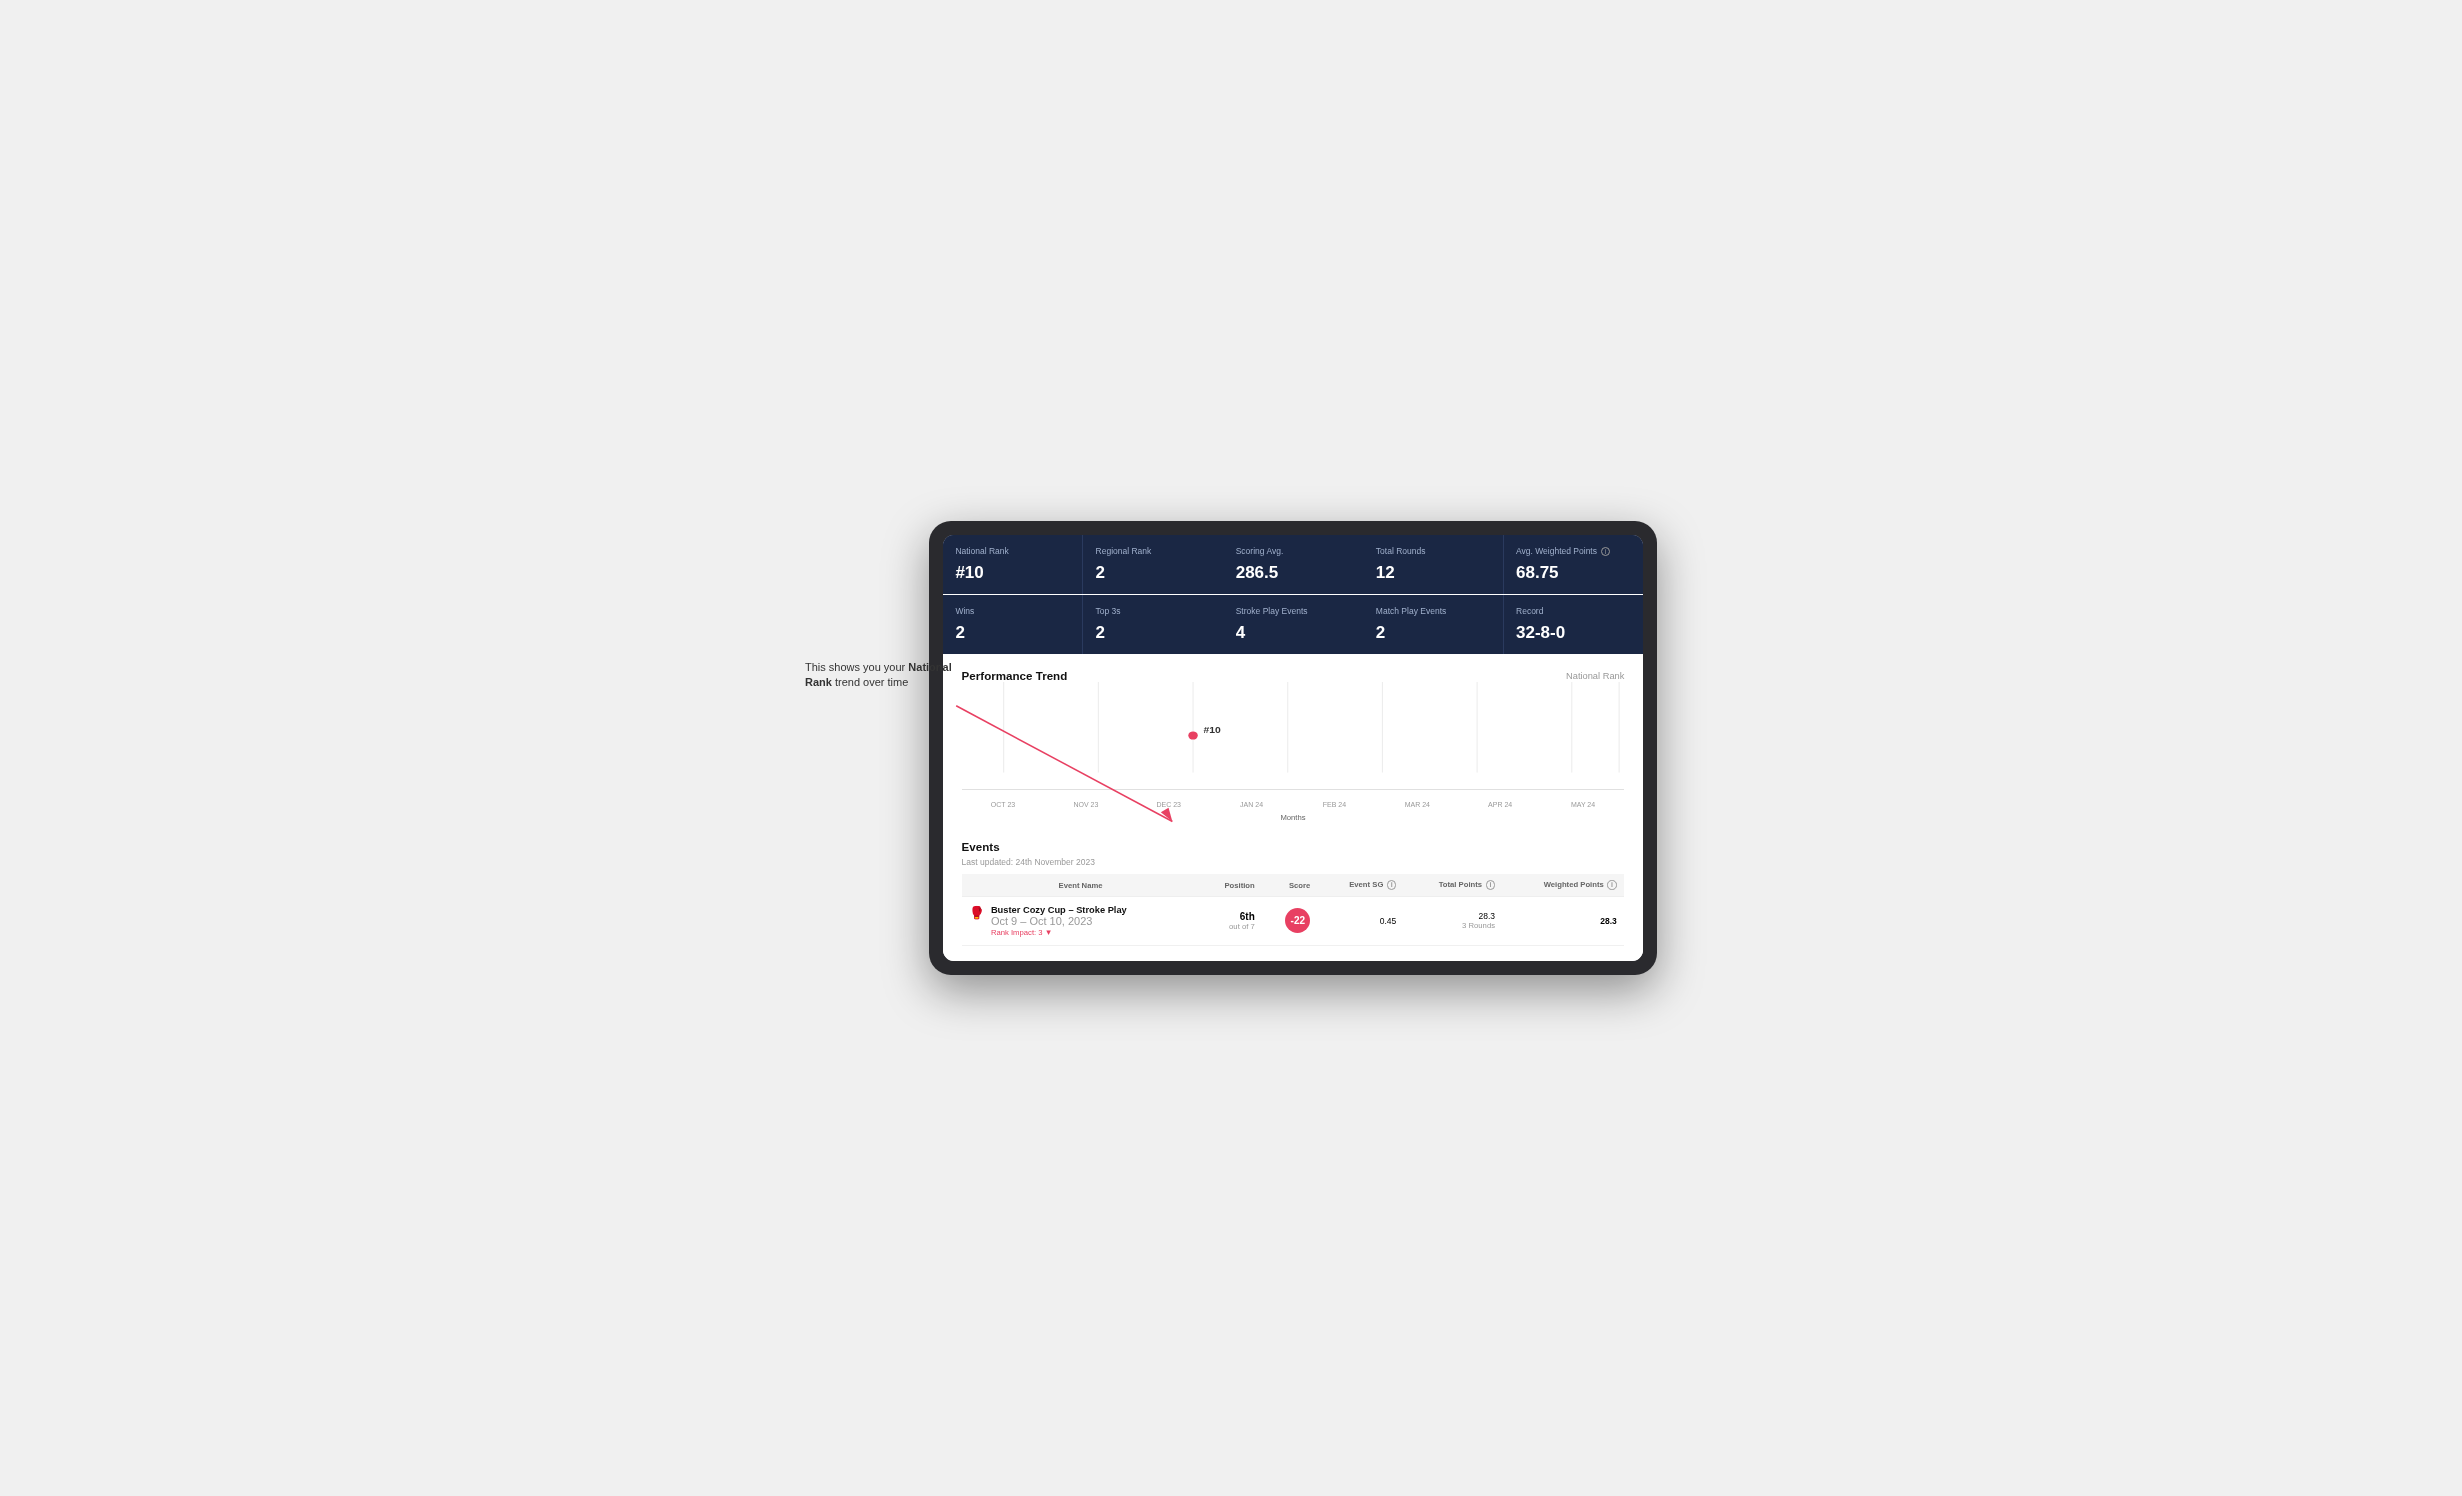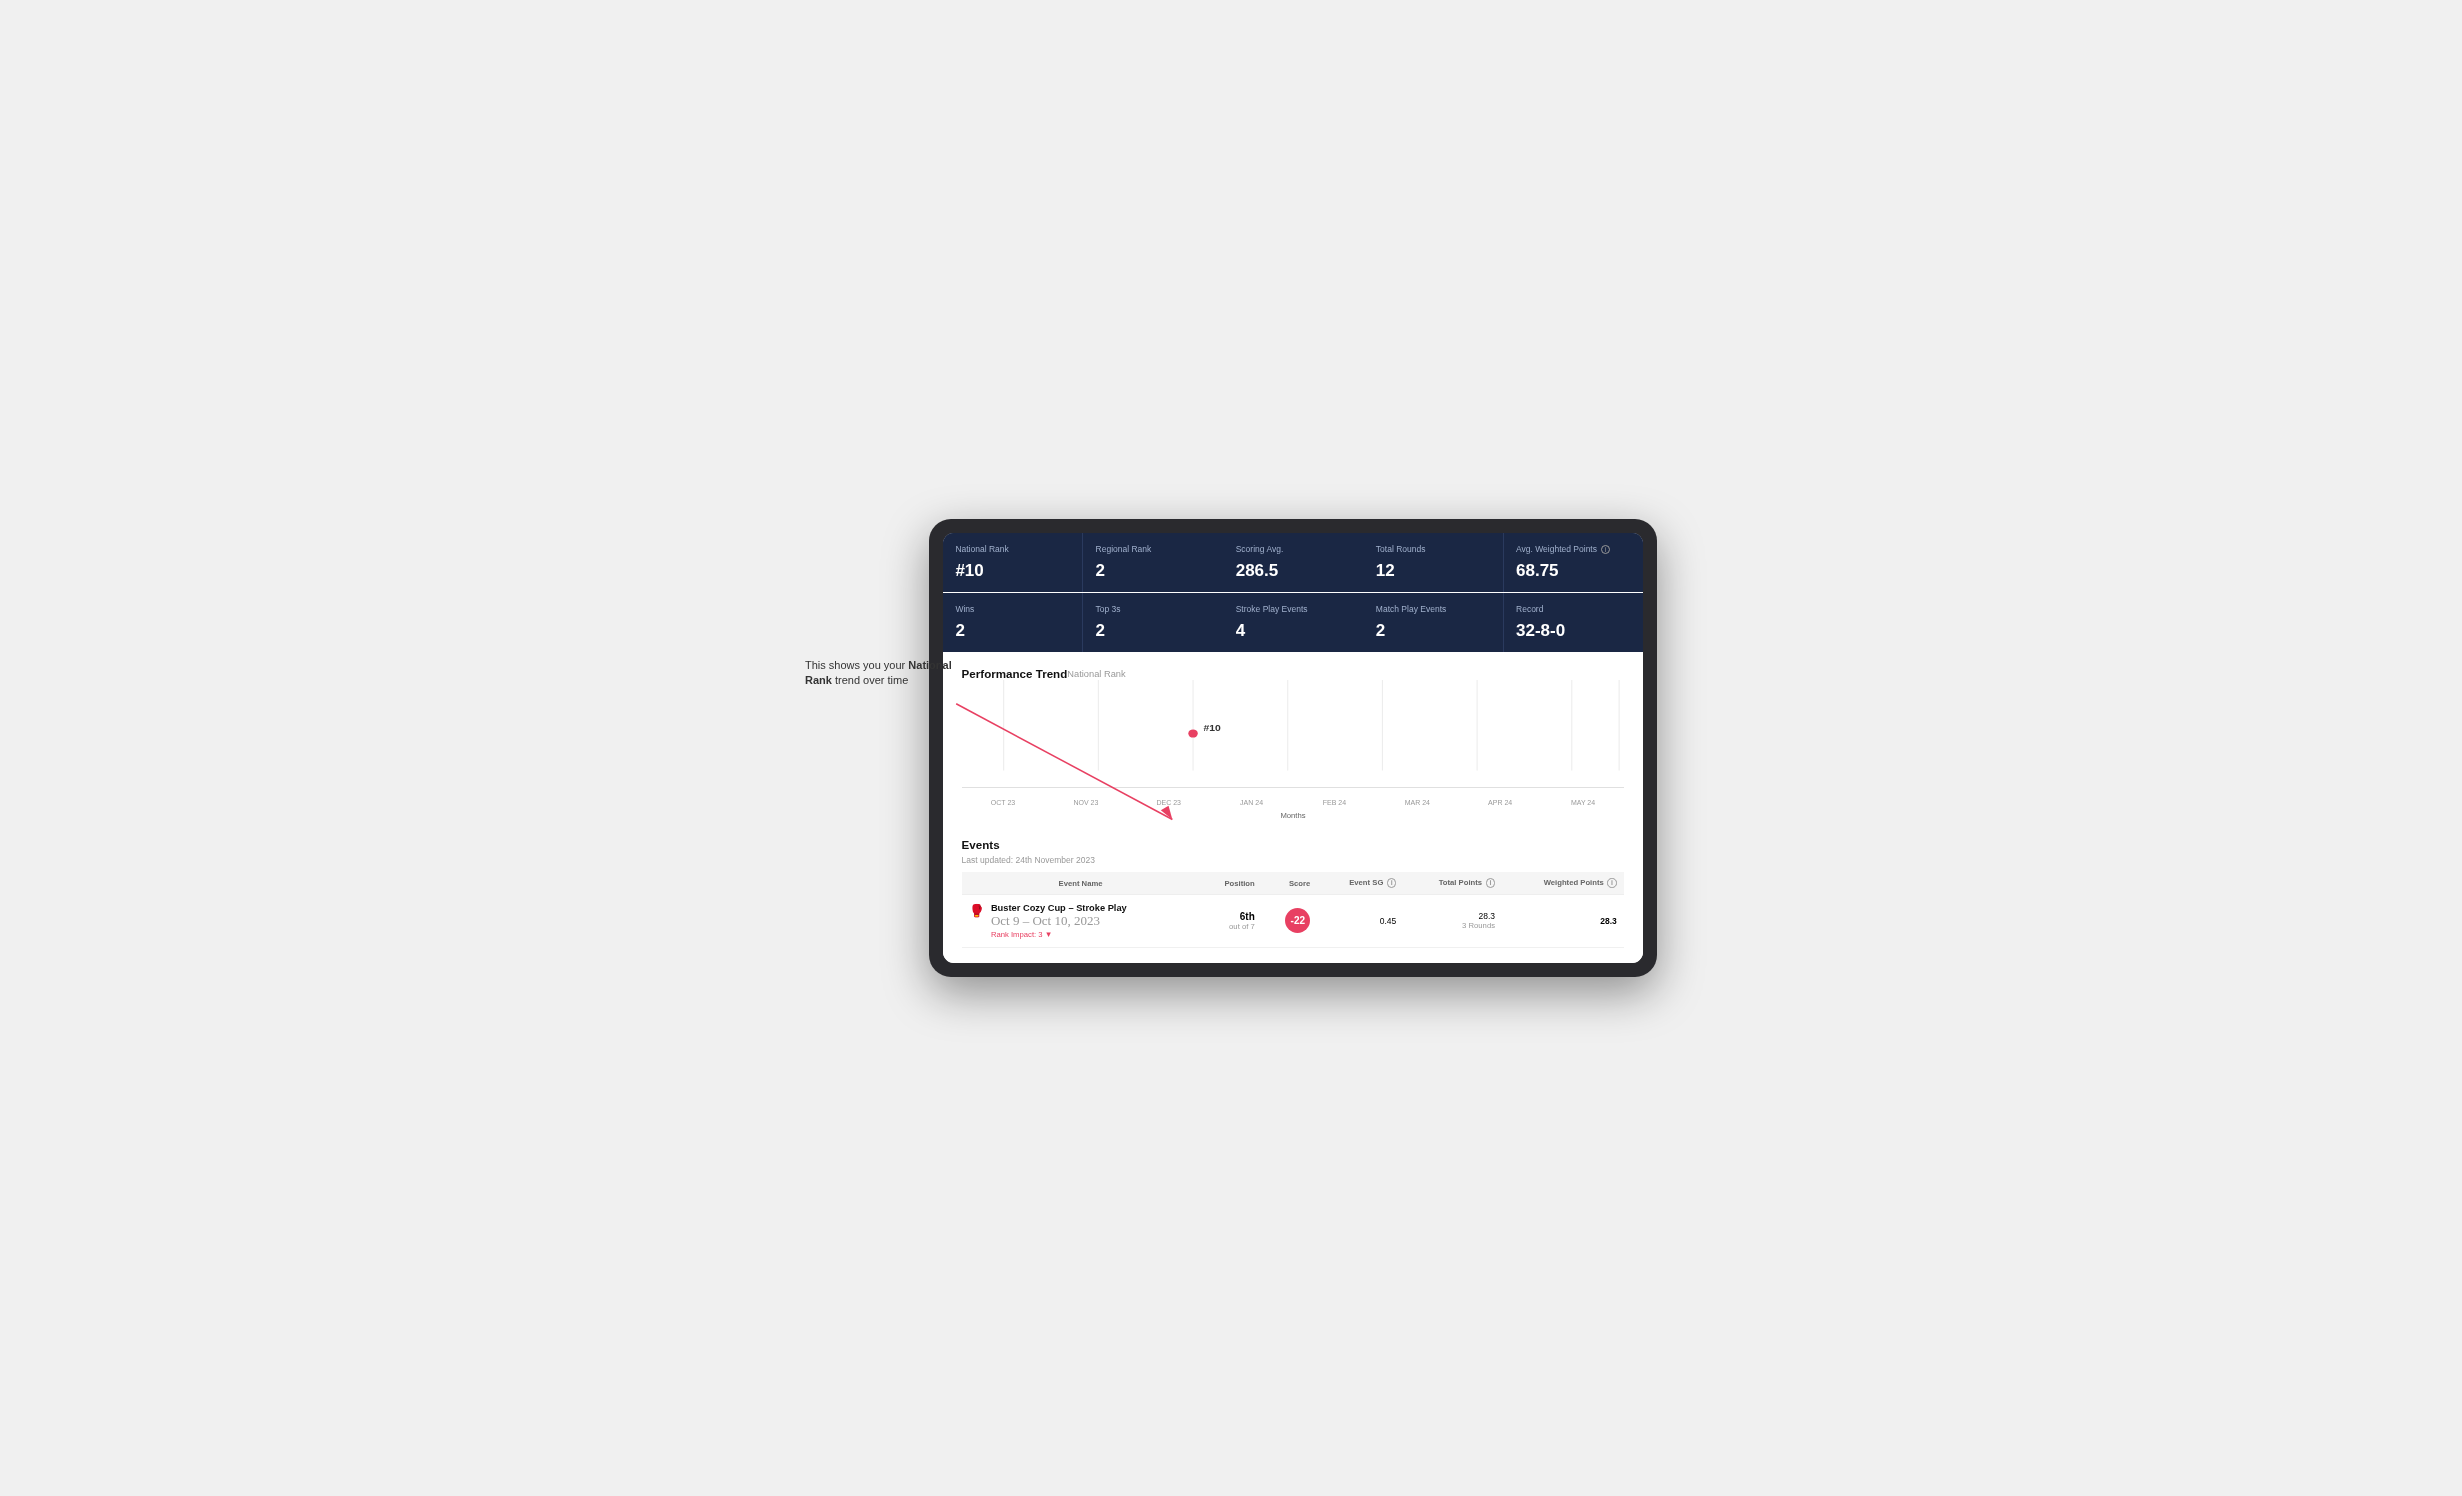--- a/index.html
+++ b/index.html
@@ -82,20 +82,21 @@
     }
     .content-area {
       padding: 15.5px 18.6px;
       background: #fff;
     }
     .performance-section {
       margin-bottom: 18.6px;
     }
     .section-header {
       display: flex;
+      justify-content: space-between;
       align-items: center;
       margin-bottom: 0;
     }
     .section-title {
       font-size: 11.6px;
       font-weight: 700;
       color: #111;
     }
     .section-subtitle {
       font-size: 9.3px;
@@ -160,21 +161,21 @@
     }
     .events-table th.right { text-align: right; }
     .events-table td {
       padding: 7.7px 7.7px;
       vertical-align: middle;
       border-bottom: 0.8px solid #f0f0f0;
     }
     .events-table td.right { text-align: right; }
     .event-icon { display: inline-block; margin-right: 6.2px; font-size: 12.4px; }
     .event-name { font-weight: 700; font-size: 9.3px; color: #111; }
-    .event-date { font-size: 13px; color: #999; font-family: Liberation Serif, serif; }
+    .event-date { font-size: 11px; color: #999; }
     .event-rank-impact { font-size: 7.7px; color: #e84062; margin-top: 1.5px; }
     .score-badge {
       display: inline-block;
       background: #e84062;
       color: #fff;
       border-radius: 50%;
       width: 25px;
       height: 25px;
       line-height: 25px;
       text-align: center;

